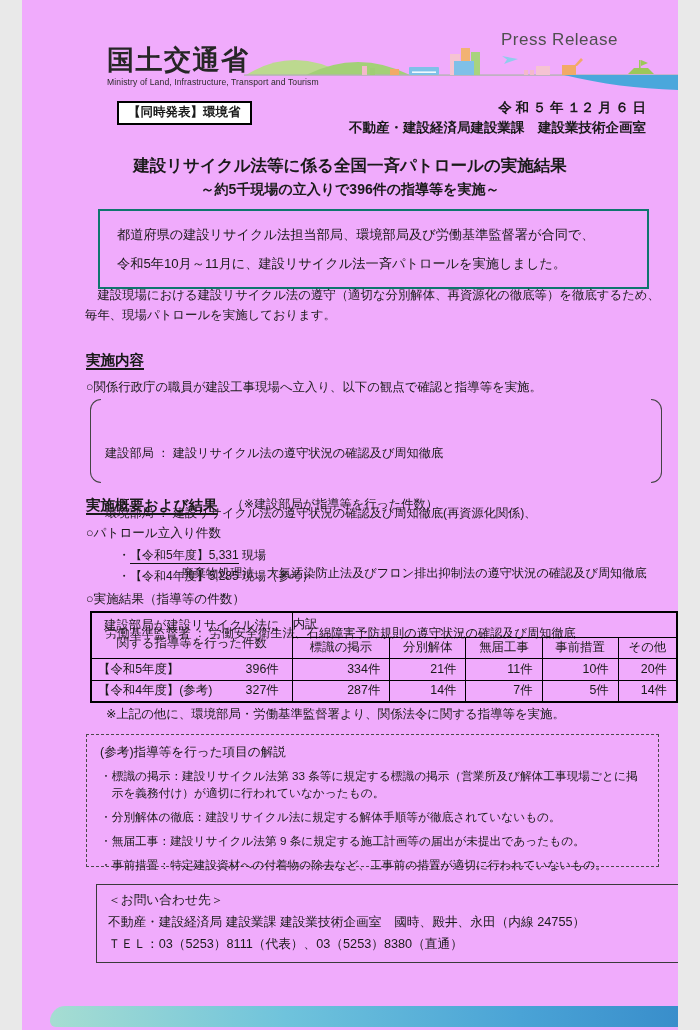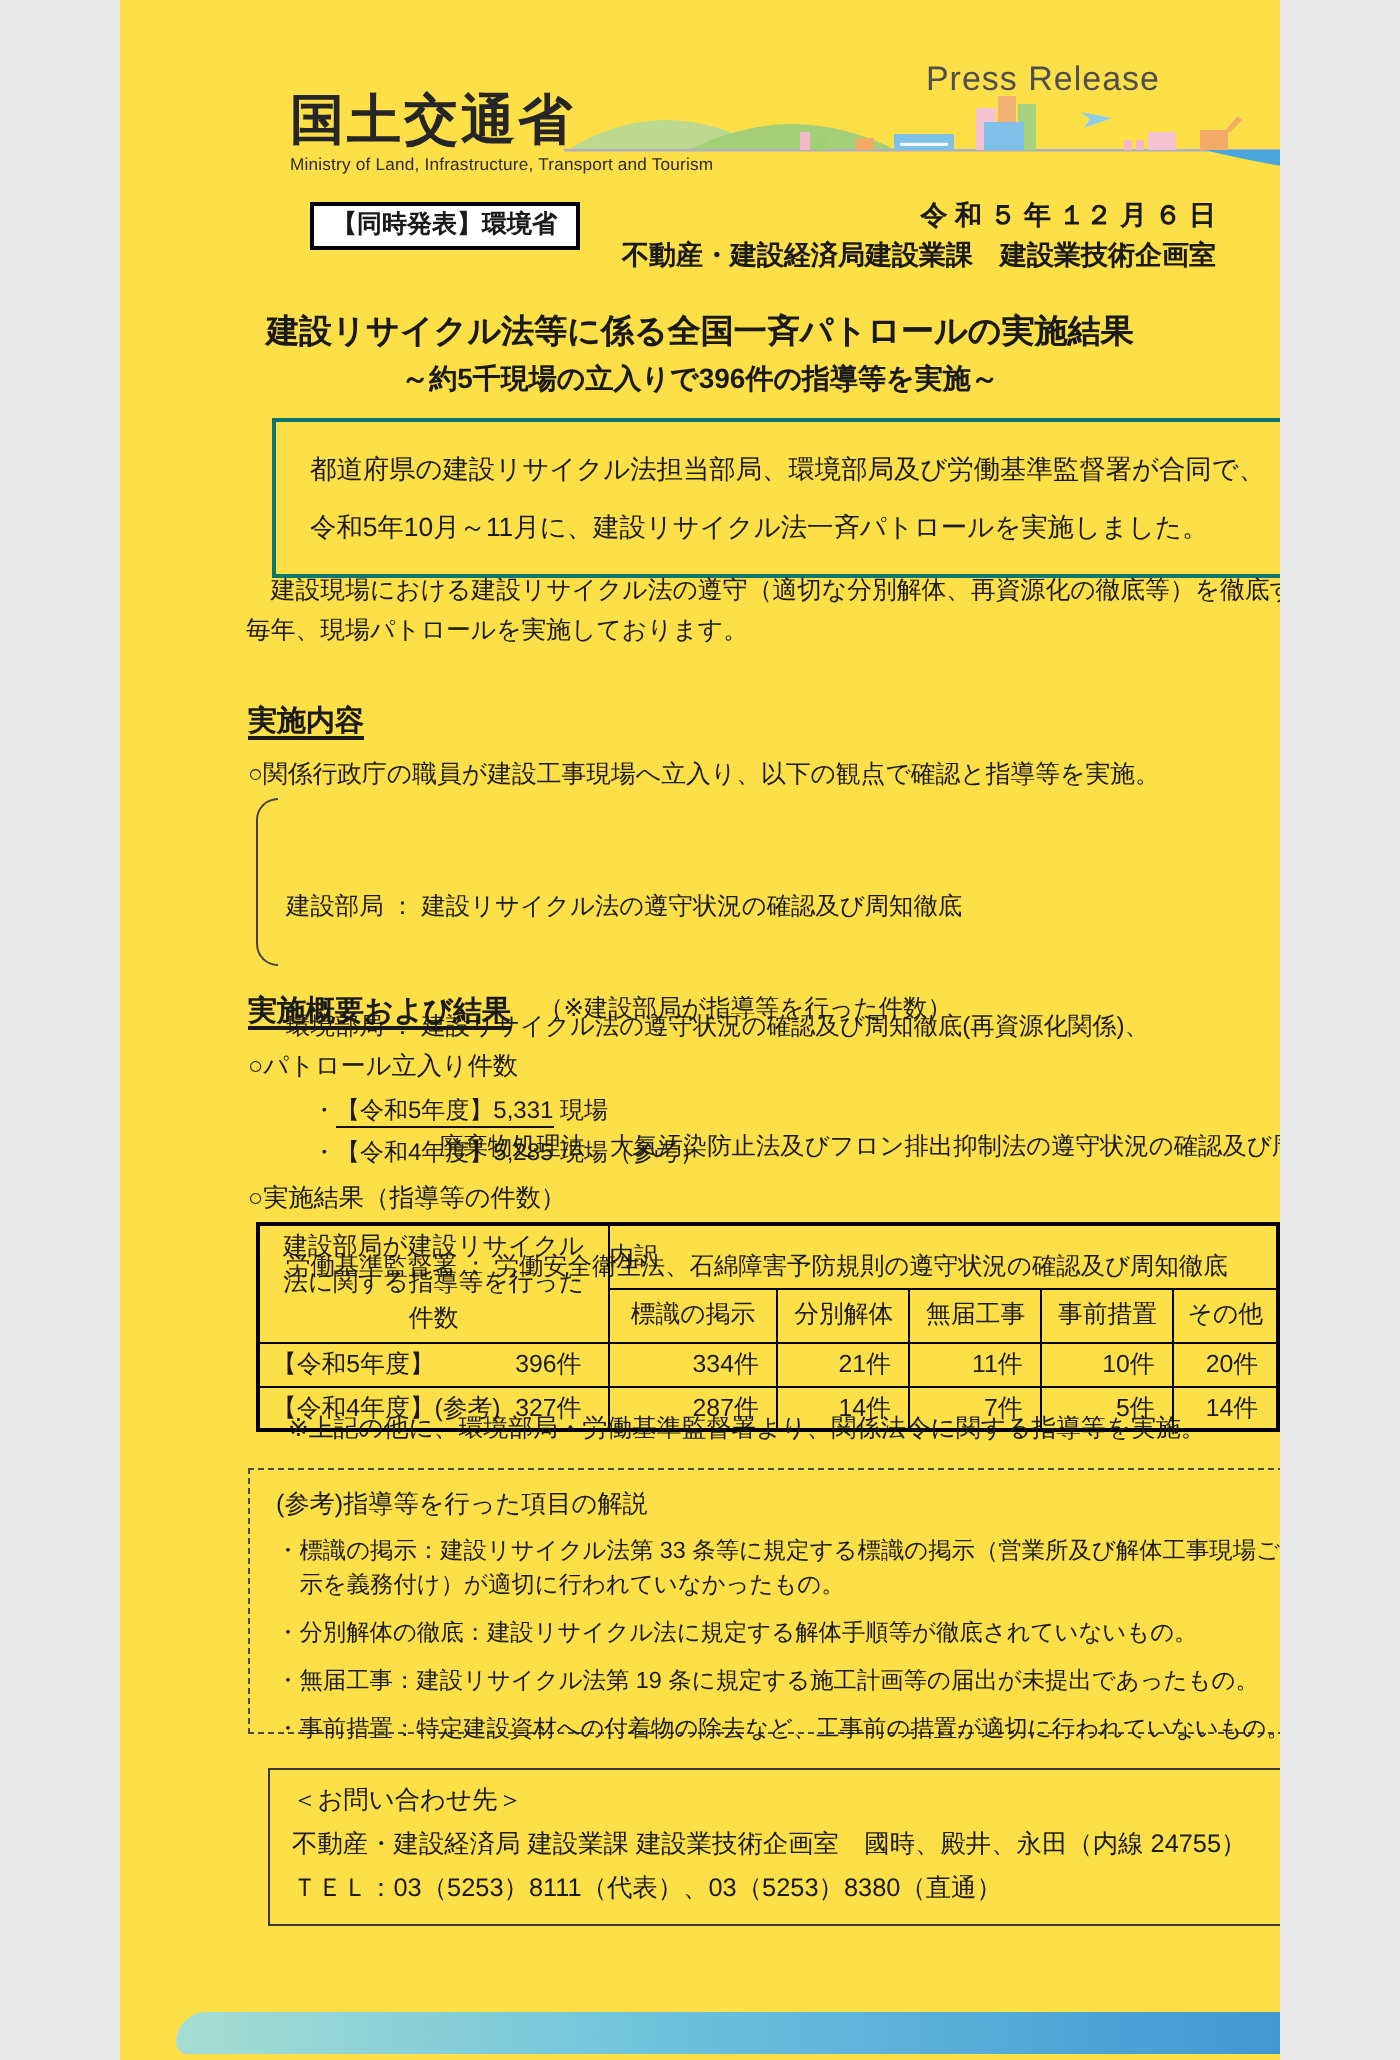--- a/index.html
+++ b/index.html
@@ -1,20 +1,20 @@
 <!DOCTYPE html>
 <html><head>
 <meta charset="utf-8">
 <style>
   * { margin:0; padding:0; box-sizing:border-box; }
   html,body { background:#e9e9e9; }
   body { font-family:"Liberation Sans","DejaVu Sans",sans-serif; }
   .page {
-    position:relative; width:580px; height:1030px; margin:0 auto;
-    background:#fde047; color:#1a1a1a; overflow:hidden;padding-left:24px;
+    position:relative; width:656px; height:1030px; margin:0 auto;
+    background:#f0abfc; color:#1a1a1a; overflow:hidden;padding-left:24px;
   }
   .abs { position:absolute; }
 
   
   .press-release { top:30px; right:60px; font-size:17px; color:#4f4f4f; letter-spacing:.5px; }
   .ministry-logo { top:42px; left:85px; font-size:27px; font-weight:bold; color:#262626; letter-spacing:1.5px; }
   .ministry-en { top:77px; left:85px; font-size:8.6px; color:#2b2b2b; letter-spacing:.1px; }
   .banner-svg { top:40px; left:222px; width:472px; height:58px; }
 
   .joint-box {
@@ -216,21 +216,21 @@
       </tr>
     </tbody>
   </table>
 
   <div class="abs table-note">※上記の他に、環境部局・労働基準監督署より、関係法令に関する指導等を実施。</div>
 
   <div class="abs ref-box">
     <div class="ref-title">(参考)指導等を行った項目の解説</div>
     <div class="ref-item">・標識の掲示：建設リサイクル法第 33 条等に規定する標識の掲示（営業所及び解体工事現場ごとに掲示を義務付け）が適切に行われていなかったもの。</div>
     <div class="ref-item">・分別解体の徹底：建設リサイクル法に規定する解体手順等が徹底されていないもの。</div>
-    <div class="ref-item">・無届工事：建設リサイクル法第 19 条に規定する施工計画等の届出が未提出であったもの。</div>
+    <div class="ref-item">・無届工事：建設リサイクル法第 9 条に規定する施工計画等の届出が未提出であったもの。</div>
     <div class="ref-item">・事前措置：特定建設資材への付着物の除去など、工事前の措置が適切に行われていないもの。</div>
   </div>
 
   <div class="abs contact-box">
     <div>＜お問い合わせ先＞</div>
     <div>不動産・建設経済局 建設業課 建設業技術企画室　國時、殿井、永田（内線 24755）</div>
     <div>ＴＥＬ：03（5253）8111（代表）、03（5253）8380（直通）</div>
   </div>
 
   <div class="abs footer-bar"></div>

